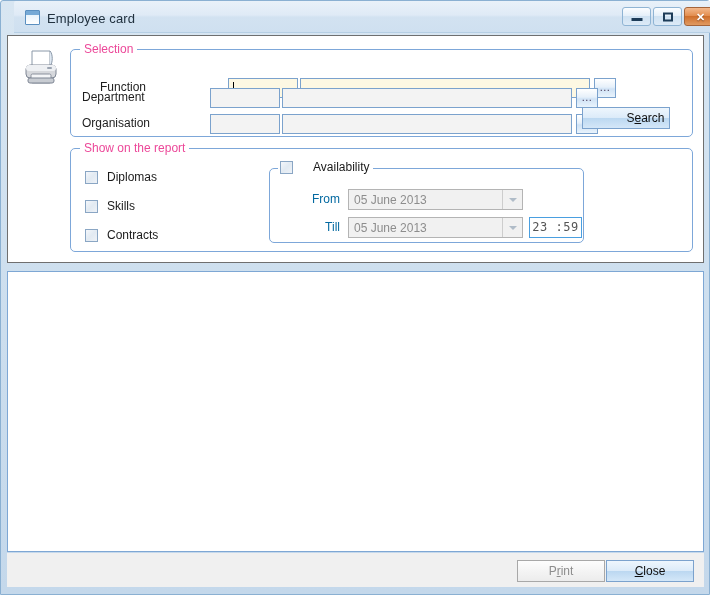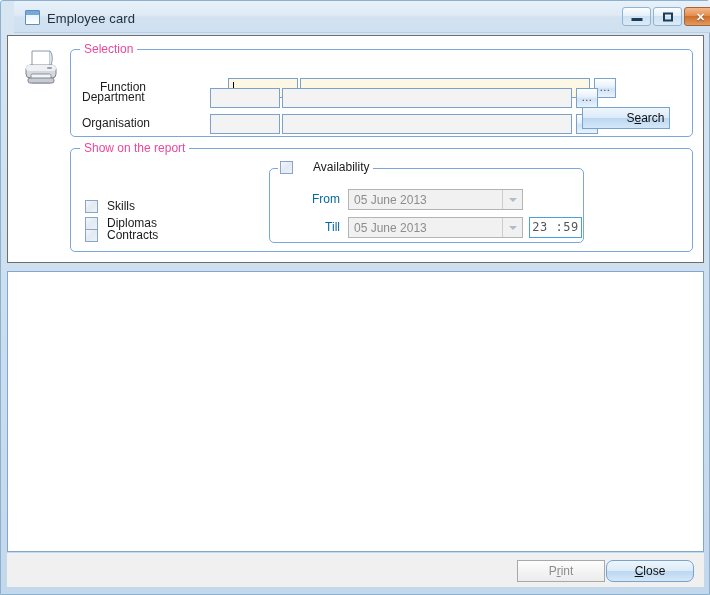--- a/index.html
+++ b/index.html
@@ -337,21 +337,20 @@
     line-height: 20px;
     border: 1px solid #a8a8a8;
     background: linear-gradient(to bottom, #fdfdfd 0%, #f4f4f4 50%, #ececec 100%);
     color: #8d8d8d;
   }
   #close-button {
     position: absolute;
     left: 599px; top: 7px;
     width: 88px; height: 22px;
     line-height: 20px;
-    border-radius: 7px;
   }
 </style>
 </head>
 <body>
 
 <div class="window">
 
   <div class="titlebar">
     <div class="title-icon"></div>
     <div class="title-text">Employee card</div>
@@ -409,21 +408,21 @@
           <span class="fwide" style="left:200px;"></span>
           <span class="dots-btn" style="left:494px;">...</span>
         </div>
 
         <div class="btn" id="search-button"><span>S</span><span class="acc">e</span><span>arch</span></div>
       </div>
 
       <div class="group" id="report-group">
         <div class="group-label">Show on the report</div>
 
-        <div class="cbrow" style="left:14px; top:20px;margin-top:46px;">
+        <div class="cbrow" style="left:14px; top:20px;">
           <span class="cbox"></span>
           <span class="lbl">Diplomas</span>
         </div>
         <div class="cbrow" style="left:14px; top:49px;">
           <span class="cbox"></span>
           <span class="lbl">Skills</span>
         </div>
         <div class="cbrow" style="left:14px; top:78px;">
           <span class="cbox"></span>
           <span class="lbl">Contracts</span>

